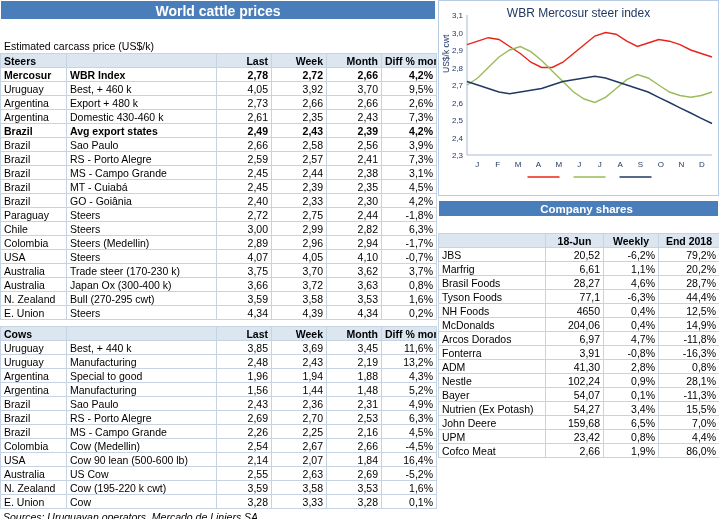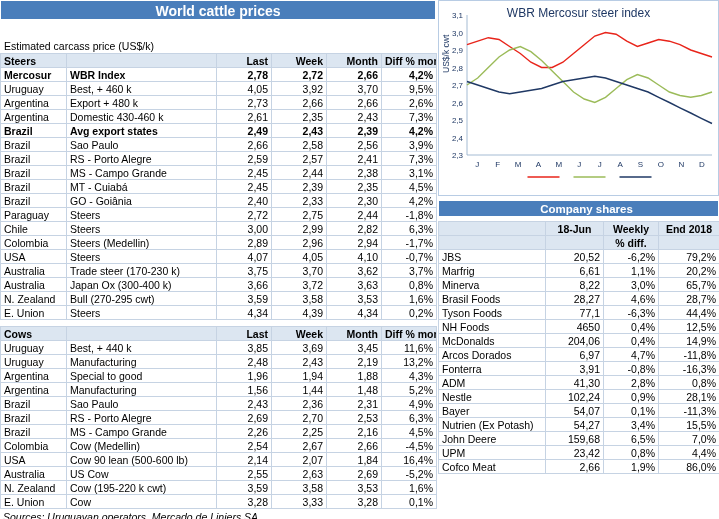--- a/index.html
+++ b/index.html
@@ -60,21 +60,21 @@
     transform:rotate(-90deg); transform-origin:left top;
     font-size:8.5px; color:#1f3864; white-space:nowrap;
   }
 
   .shares-title {
     background:#4a7ebb; color:#ffffff; font-weight:bold; font-size:11.5px;
     height:17px; line-height:17px; text-align:center; margin-top:4px;
     border:1px solid #ffffff;
     padding-left:16px;
   }
-  table.shares { border-collapse:collapse; width:281px; table-layout:fixed; margin-top:4px; }
+  table.shares { border-collapse:collapse; width:281px; table-layout:fixed; margin-top:16px; }
   table.shares td {
     border:1px solid #c6d3e3; height:14px; padding:0 3px; font-size:10.5px;
     white-space:nowrap; overflow:hidden;
   }
   .shares .s-name { width:107px; text-align:left; }
   .shares .s-num { width:58px; text-align:right; }
   .shares .s-diff { width:55px; text-align:right; }
   .shares .s-end { width:61px; text-align:right; }
   .shares .hdr2 td { background:#dce6f1; font-weight:bold; text-align:center; }
   .shares .hdr2 .s-name { background:#dce6f1; }
@@ -404,45 +404,33 @@
     <div class="shares-title">Company shares</div>
 
     <table class="shares">
       <tbody id="shares-body">
           <tr class="hdr2">
             <td class="s-name"></td>
             <td class="s-num">18-Jun</td>
             <td class="s-diff">Weekly</td>
             <td class="s-end">End 2018</td>
           </tr>
-          <tr class="hdr2">
-            <td class="s-name"></td>
-            <td class="s-num"></td>
-            <td class="s-diff">% diff.</td>
-            <td class="s-end"></td>
-          </tr>
           <tr>
             <td class="s-name">JBS</td>
             <td class="s-num">20,52</td>
             <td class="s-diff">-6,2%</td>
             <td class="s-end">79,2%</td>
           </tr>
           <tr>
             <td class="s-name">Marfrig</td>
             <td class="s-num">6,61</td>
             <td class="s-diff">1,1%</td>
             <td class="s-end">20,2%</td>
           </tr>
           <tr>
-            <td class="s-name">Minerva</td>
-            <td class="s-num">8,22</td>
-            <td class="s-diff">3,0%</td>
-            <td class="s-end">65,7%</td>
-          </tr>
-          <tr>
             <td class="s-name">Brasil Foods</td>
             <td class="s-num">28,27</td>
             <td class="s-diff">4,6%</td>
             <td class="s-end">28,7%</td>
           </tr>
           <tr>
             <td class="s-name">Tyson Foods</td>
             <td class="s-num">77,1</td>
             <td class="s-diff">-6,3%</td>
             <td class="s-end">44,4%</td>

